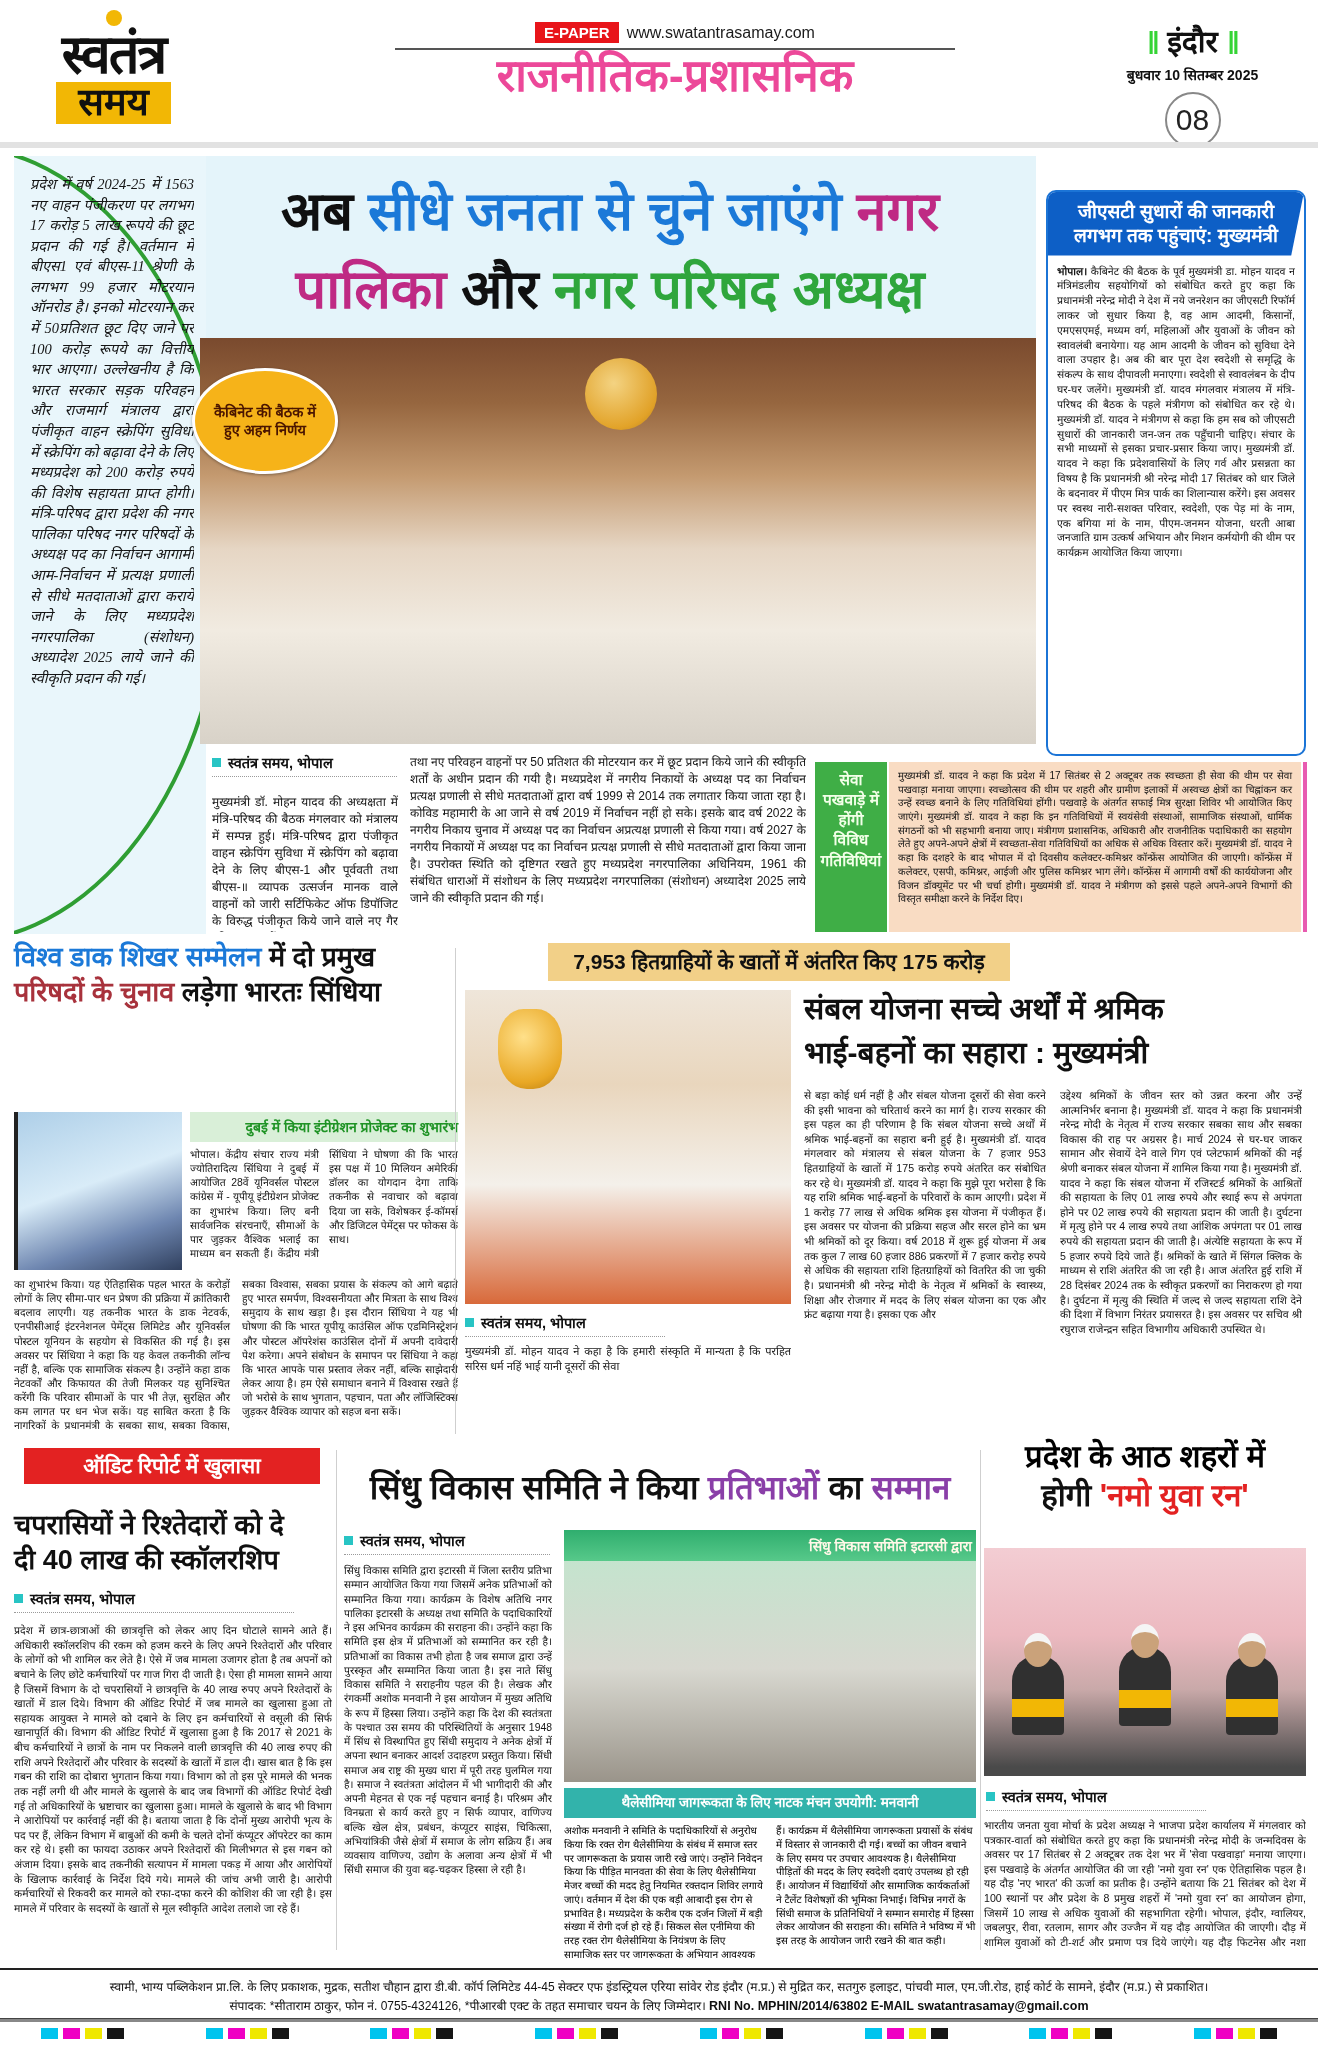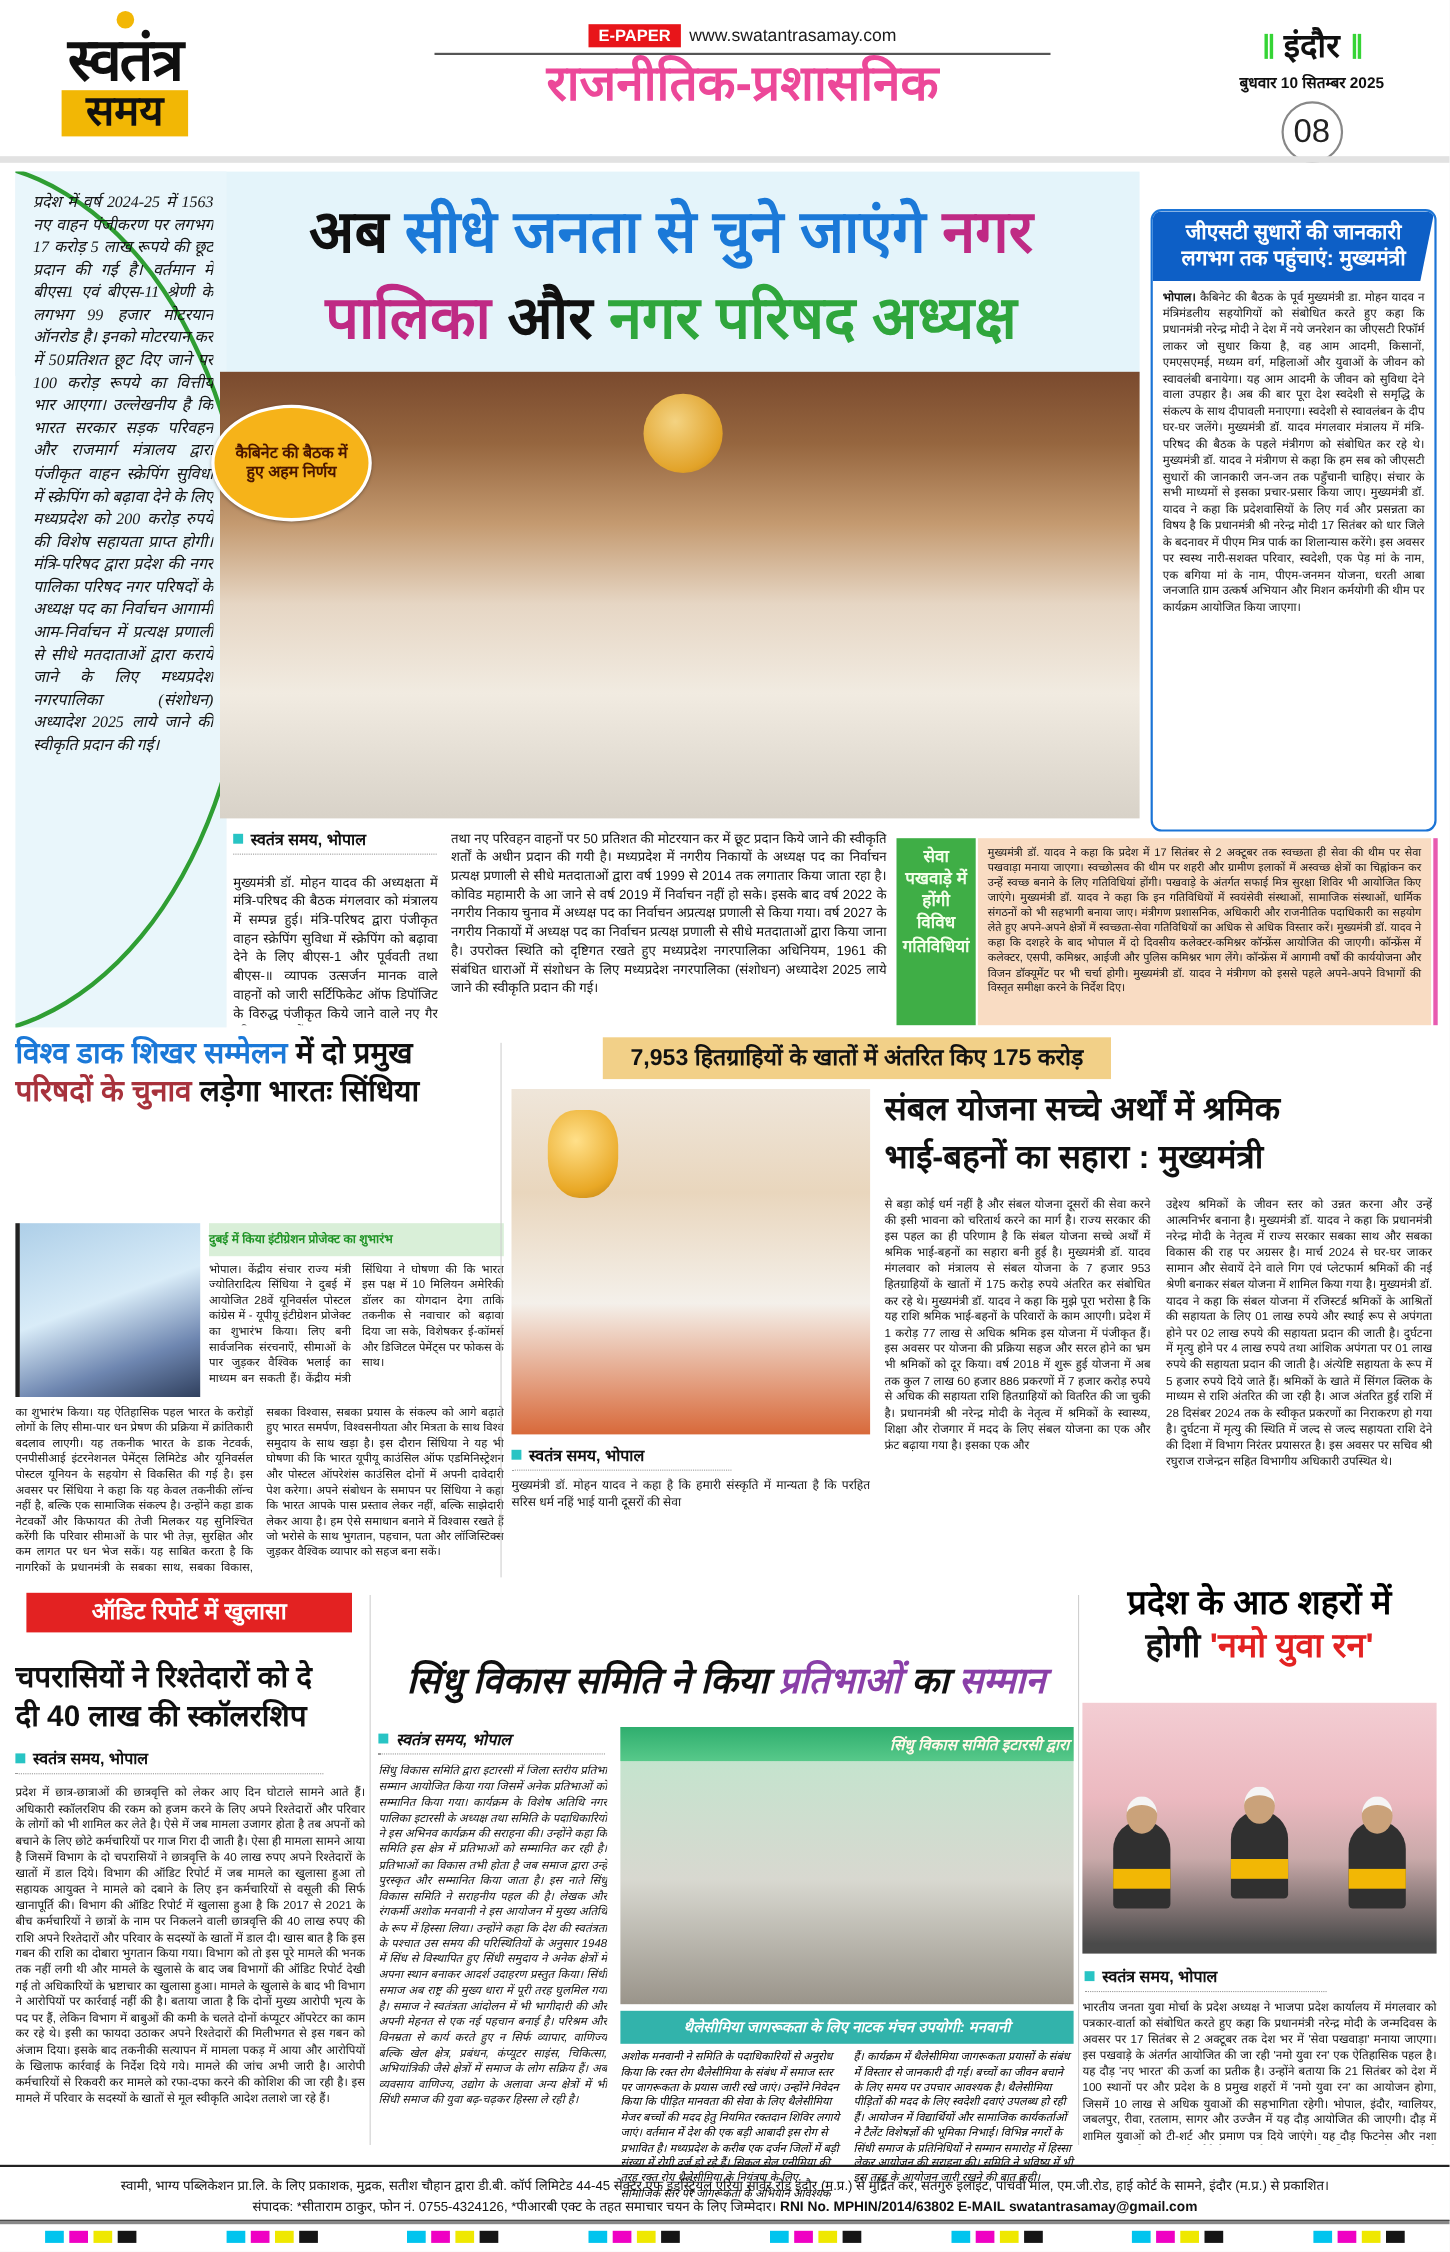--- a/index.html
+++ b/index.html
@@ -65,21 +65,21 @@
     clip-path:polygon(0 0,100% 0,95% 100%,0 100%); }
   .gst-body { padding:8px 9px; font-size:10.6px; line-height:1.4; height:498px; }
   .dateline { font-weight:bold; }
 
   
   .postal { position:absolute; left:14px; top:940px; width:444px; height:498px; }
   .postal-hl { font-weight:bold; font-size:27px; line-height:1.3; white-space:nowrap; }
   .postal-photo { left:0px; top:172px; width:168px; height:158px; position:absolute;
     background:linear-gradient(160deg,#aecfe8 0%,#d9ecf8 45%,#6e86b0 75%,#30405e 100%); border-left:4px solid #222; }
   .postal-sub { position:absolute; left:176px; top:172px; width:268px; height:30px; background:#d9efd8; color:#1f9325; font-weight:bold;
-    font-size:11px; text-align:left; line-height:30px; white-space:nowrap; }
+    font-size:14px; text-align:right; line-height:30px; white-space:nowrap; }
   .postal-top { position:absolute; left:176px; top:208px; width:268px; height:124px; column-count:2; column-gap:10px; font-size:10.4px; line-height:1.36; }
   .postal-bottom { position:absolute; left:0; top:338px; width:444px; height:158px; column-count:2; column-gap:12px; font-size:10.4px; line-height:1.36; }
 
   
   .sambal { position:absolute; left:460px; top:940px; width:846px; height:506px; }
   .sambal-strip { position:absolute; left:88px; top:3px; width:462px; height:38px; background:#f2d088; color:#111; font-weight:bold; font-size:21px;
     text-align:center; line-height:38px; white-space:nowrap; }
   .sambal-photo { position:absolute; left:5px; top:50px; width:326px; height:314px;
     background:linear-gradient(180deg,#efe6da 0%,#e9d6bd 30%,#f4f0ea 62%,#d8693a 100%); }
   .emblem-sambal { left:10%; top:6%; width:64px; height:80px; border-radius:40% 40% 45% 45%; }
@@ -88,21 +88,21 @@
   .sambal-hl { position:absolute; left:344px; width:500px; font-weight:bold; font-size:30px; line-height:1.0; color:#101010; white-space:nowrap; }
   .sambal-col { position:absolute; top:148px; width:242px; height:356px; font-size:10.6px; line-height:1.38; }
 
   
   .audit { position:absolute; left:14px; top:1448px; width:318px; height:506px; }
   .audit-kicker { width:296px; height:36px; margin-left:10px; background:#e32222; color:#fff; font-weight:bold; font-size:21px; text-align:center; line-height:36px; }
   .audit-hl { font-weight:bold; font-size:27px; line-height:1.3; color:#101010; margin-top:24px; white-space:nowrap; }
   .audit-byline { margin-top:10px; width:280px; }
   .audit-body { margin-top:10px; font-size:10.6px; line-height:1.38; height:330px; }
 
-  .sindhu { position:absolute; left:342px; top:1508px; width:636px; height:516px;font-style:italic; }
+  .sindhu { position:absolute; left:342px; top:1468px; width:636px; height:516px; }
   .sindhu-hl { font-weight:bold; font-size:33px; line-height:1.2; text-align:center; white-space:nowrap; }
   .sindhu-byline { position:absolute; left:2px; top:62px; width:206px; }
   .sindhu-body { position:absolute; left:2px; top:96px; width:208px; height:410px; font-size:10.4px; line-height:1.37; }
   .sindhu-photo { position:absolute; left:222px; top:62px; width:412px; height:252px; background:linear-gradient(180deg,#bfe7cd 0%,#d8d8d0 55%,#9a948a 100%); }
   .sindhu-banner { background:linear-gradient(180deg,#2fae6e,#57c98a); color:#fff8e8; font-weight:bold; font-size:14px; text-align:right; padding:6px 4px; }
   .sindhu-sub { position:absolute; left:222px; top:320px; width:412px; height:30px; background:#32b3ab; color:#ffffff; font-weight:bold; font-size:13.6px;
     text-align:center; line-height:30px; white-space:nowrap; }
   .sindhu-subcols { position:absolute; left:222px; top:356px; width:412px; height:152px; column-count:2; column-gap:12px; font-size:10.2px; line-height:1.35; }
 
   .namo { position:absolute; left:984px; top:1438px; width:322px; height:516px; }

